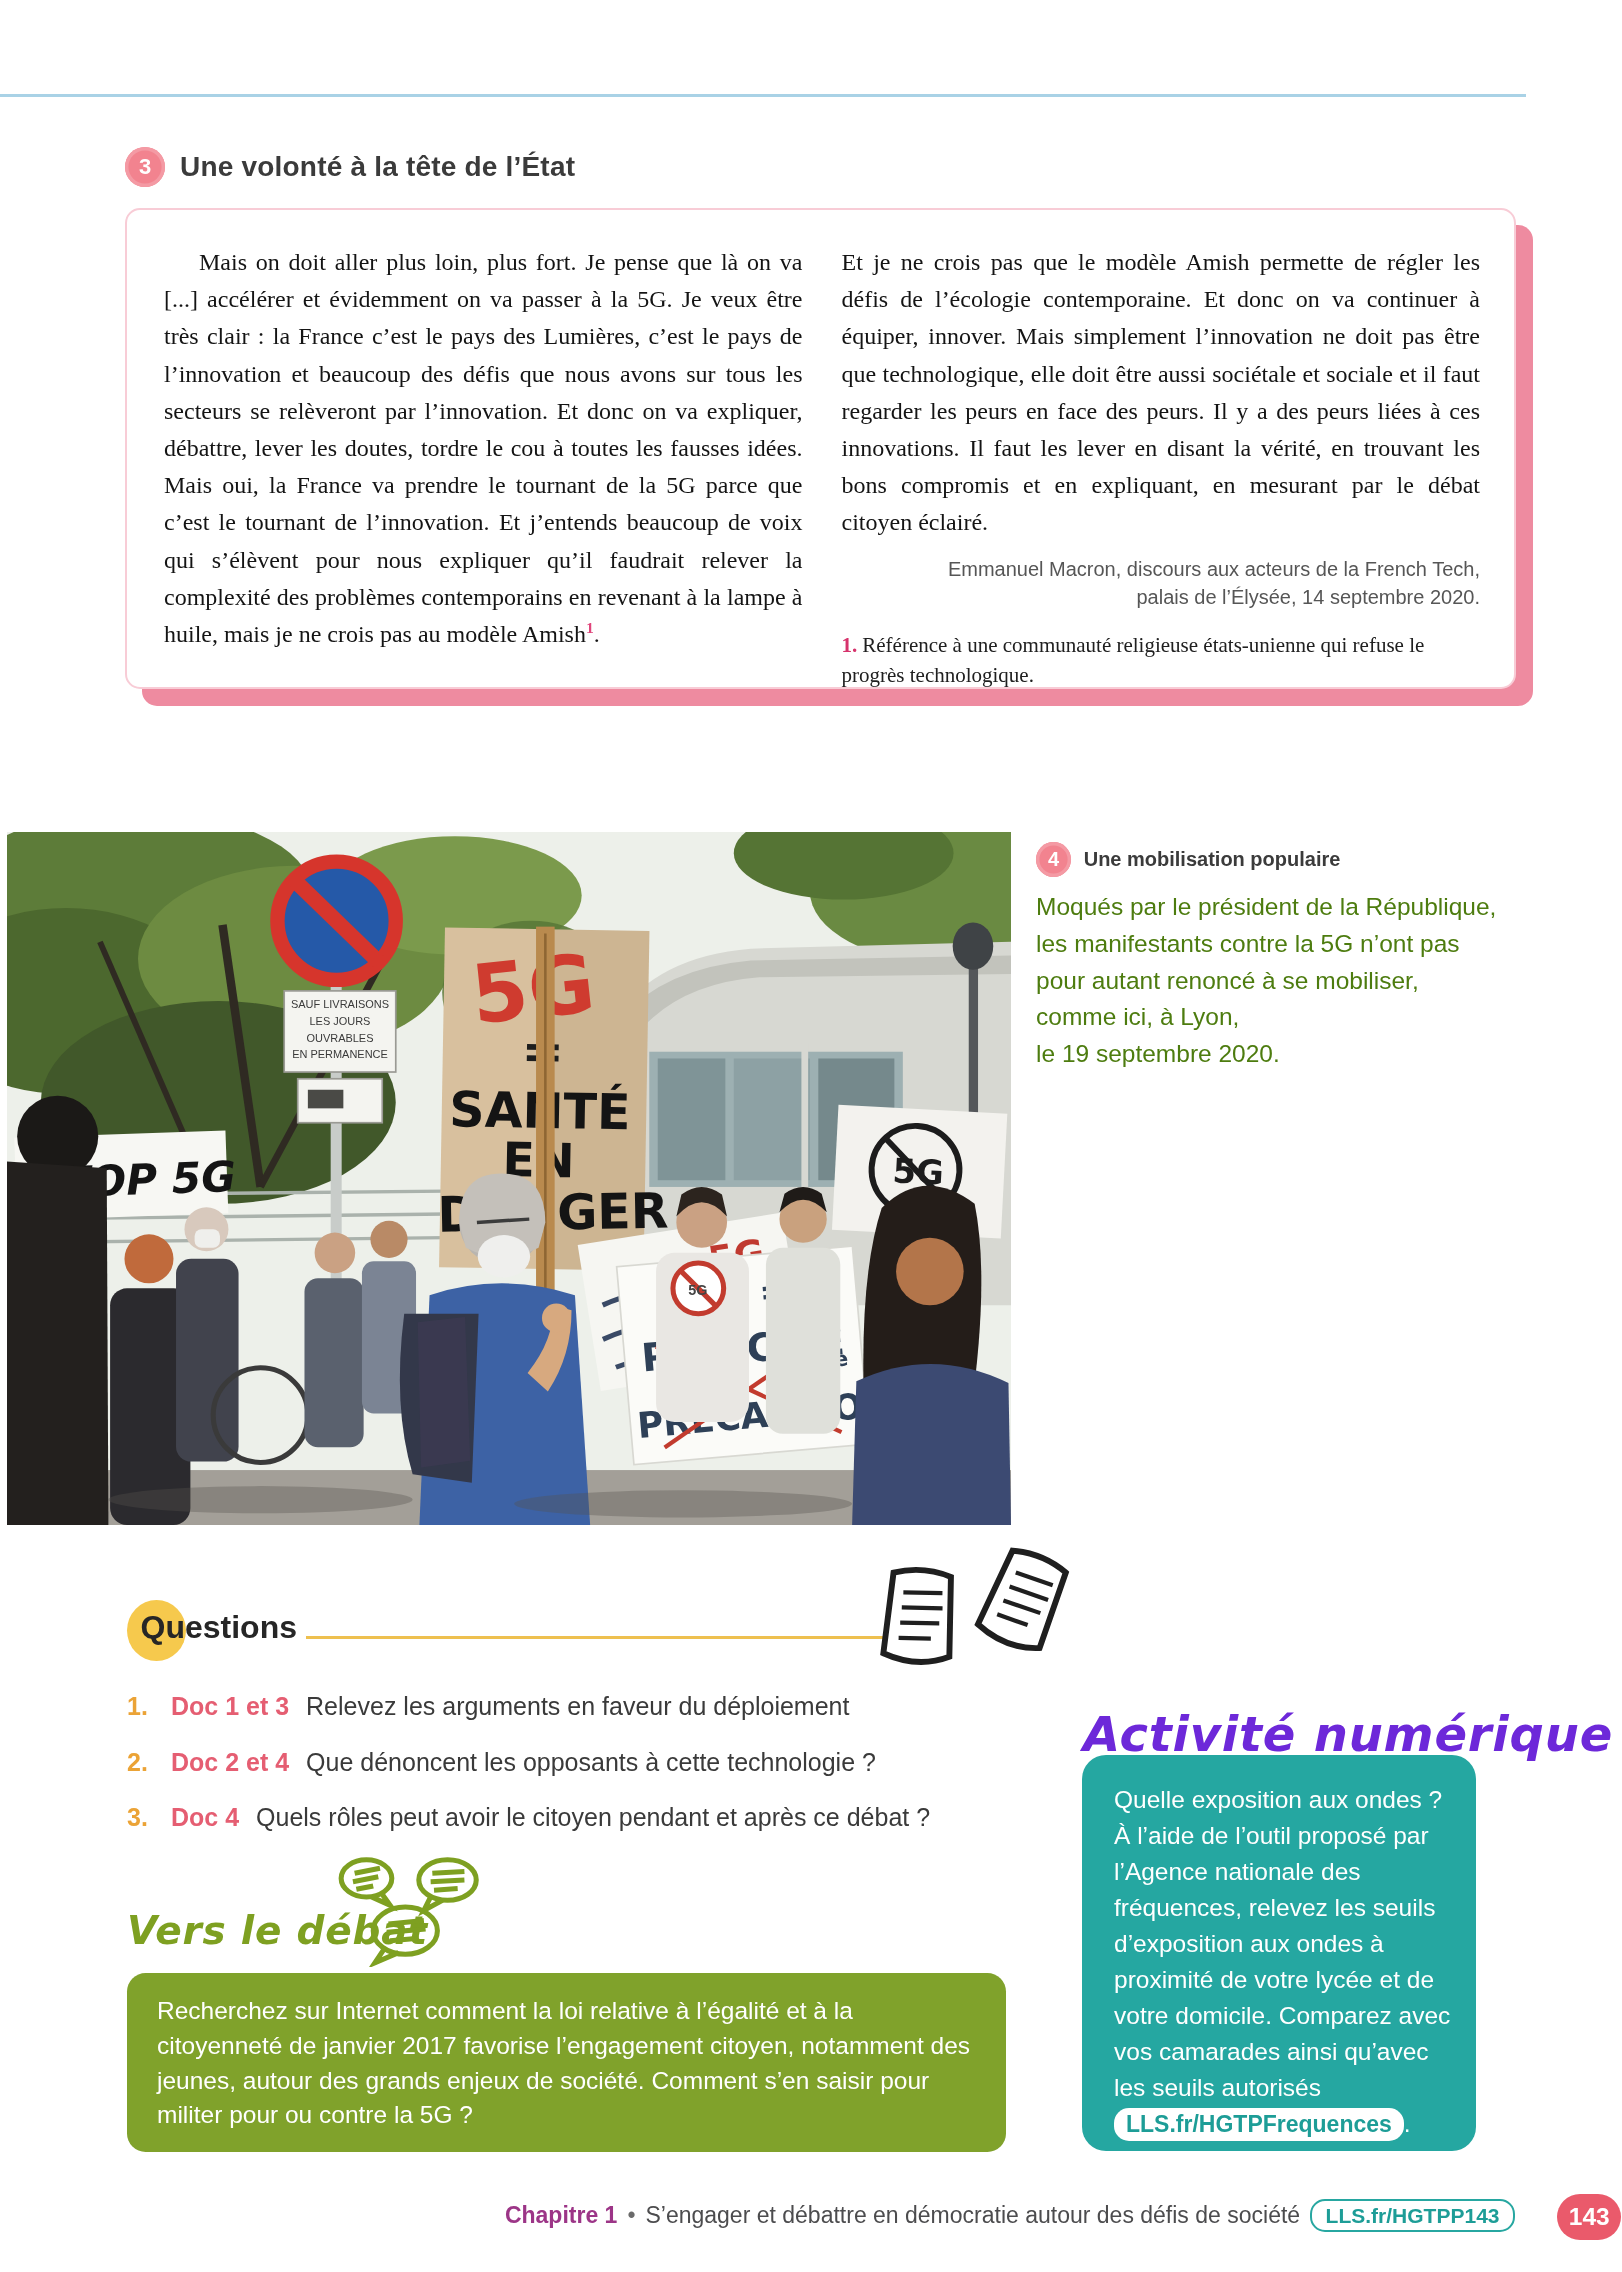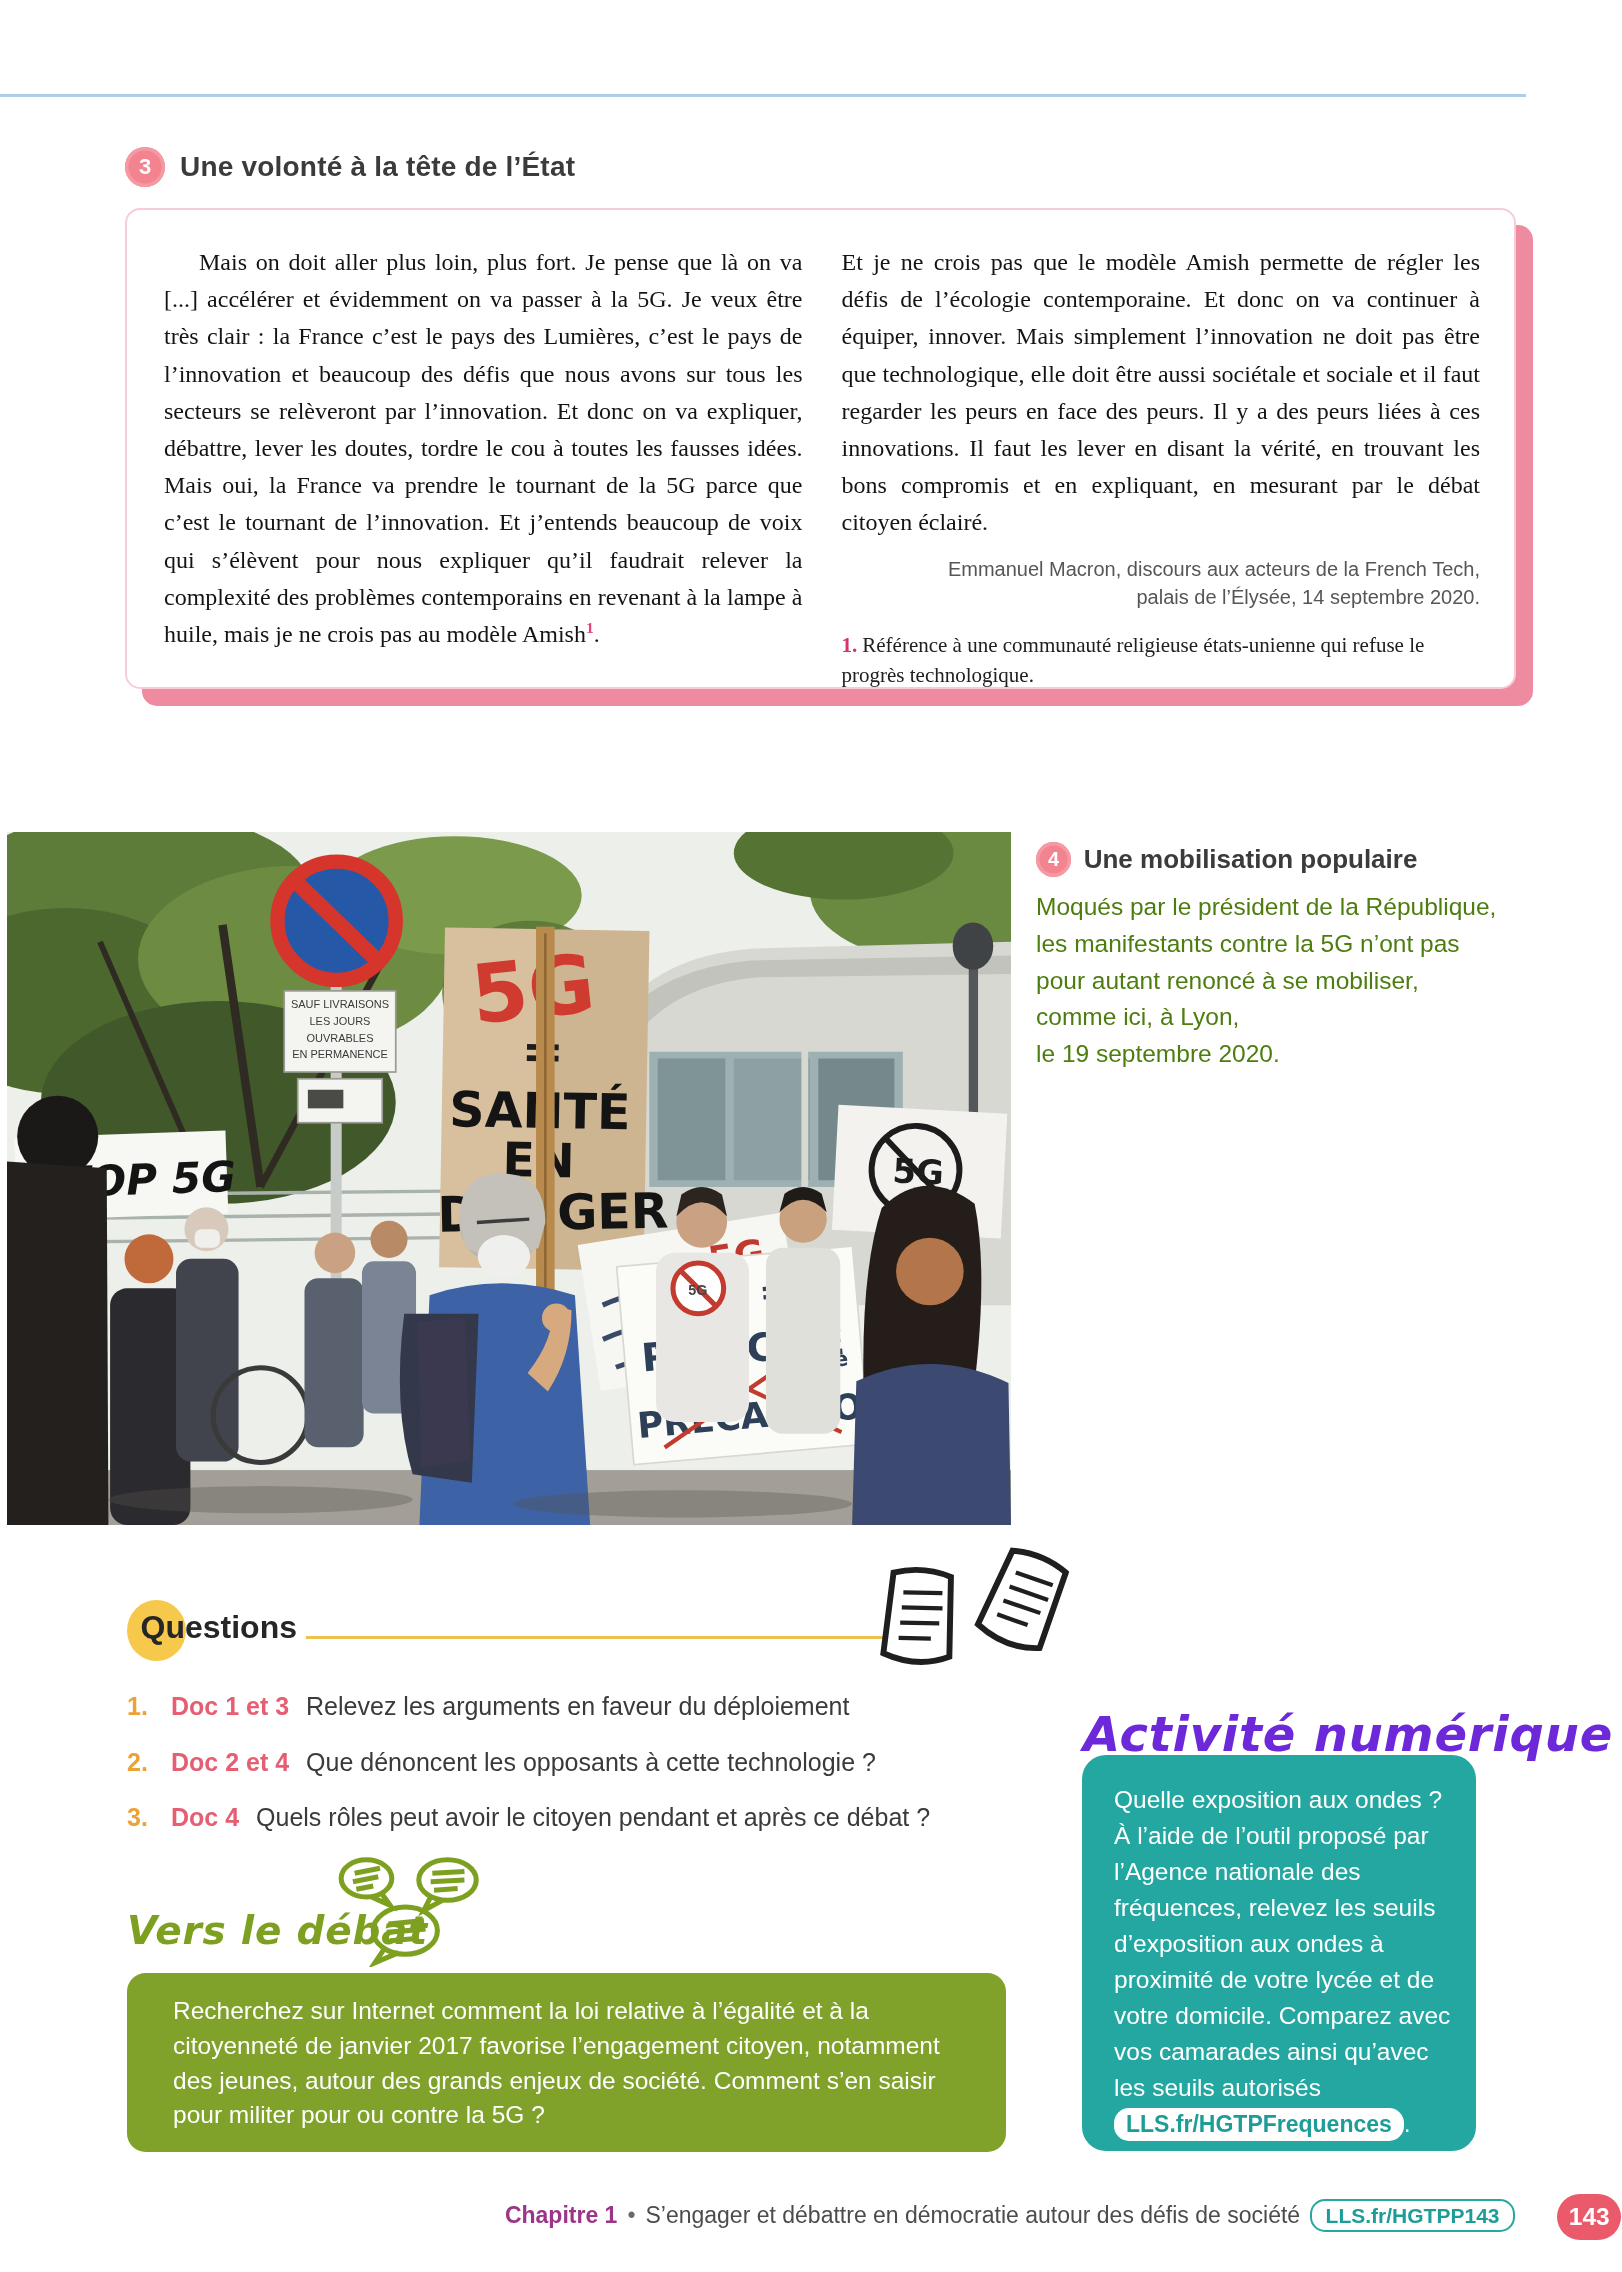--- a/index.html
+++ b/index.html
@@ -31,21 +31,21 @@
             font-family:"Liberation Serif",serif;}
   .footnote .marker{color:#d6336c;font-weight:bold;margin-right:5px;}
 
   
   .photo{position:absolute;left:6.8px;top:832px;width:1004px;height:693px;}
 
   
   .sec4{position:absolute;left:1036px;top:842px;width:486px;}
   .sec4-header{display:flex;gap:12.7px;align-items:center;margin-bottom:12px;}
   .sec4-header .badge{width:35px;height:35px;font-size:20px;}
-  .sec4-title{font-size:26px;font-weight:bold;color:#3b3b3b;}
+  .sec4-title{font-size:20px;font-weight:bold;color:#3b3b3b;}
   .sec4-text{font-size:24.5px;line-height:1.5;color:#4d7c0f;max-width:461px;}
   .sec4-text .date-line{display:block;}
 
   
   .questions-header{position:absolute;left:127px;top:1597px;width:938px;height:76px;}
   .q-circle{position:absolute;left:0;top:3.4px;width:59px;height:61px;border-radius:50%;background:#f6c94d;}
   .q-title{position:absolute;left:13.5px;top:12px;font-size:32px;font-weight:bold;color:#262626;}
   .q-line{position:absolute;left:179px;top:39px;width:610px;height:3.4px;background:#eec04f;}
   .paper-icon{position:absolute;top:-35px;}
   .paper-icon.p1{left:750px;transform:rotate(6deg);}
@@ -56,21 +56,21 @@
           margin-bottom:20px;max-width:972px;}
   .q-num{position:absolute;left:0;color:#eba336;font-weight:bold;}
   .q-doc{color:#e55e72;font-weight:bold;margin-right:10px;}
   .q-wrap2{display:block;}
 
   
   .debat-head{position:absolute;left:127px;top:1908px;font-size:39px;font-weight:bold;
               font-style:italic;color:#7ea021;font-family:"DejaVu Sans",sans-serif;letter-spacing:0.8px;}
   .bubbles{position:absolute;left:331px;top:1853px;}
   .debat-box{position:absolute;left:127px;top:1973px;width:879px;height:179px;background:#80a22b;
-             border-radius:18.6px;box-sizing:border-box;padding:21px 46px;color:#fff;
+             border-radius:18.6px;box-sizing:border-box;padding:21px 30px;color:#fff;
              font-size:24.5px;line-height:1.42;}
 
   
   .activite-head{position:absolute;left:1083px;top:1706px;font-size:48px;font-weight:bold;
                  font-style:italic;color:#6d28d9;font-family:"DejaVu Sans",sans-serif;letter-spacing:0.8px;}
   .activite-box{position:absolute;left:1082px;top:1755px;width:394px;height:396px;background:#25a7a1;
                 border-radius:24px;box-sizing:border-box;padding:27px 24px 0 32px;color:#fff;
                 font-size:24.5px;line-height:1.47;}
   .lls-pill{display:inline-block;background:#fff;color:#1d9d97;font-weight:bold;border-radius:15px;
             padding:0.8px 12px;font-size:23px;line-height:1.35;}

